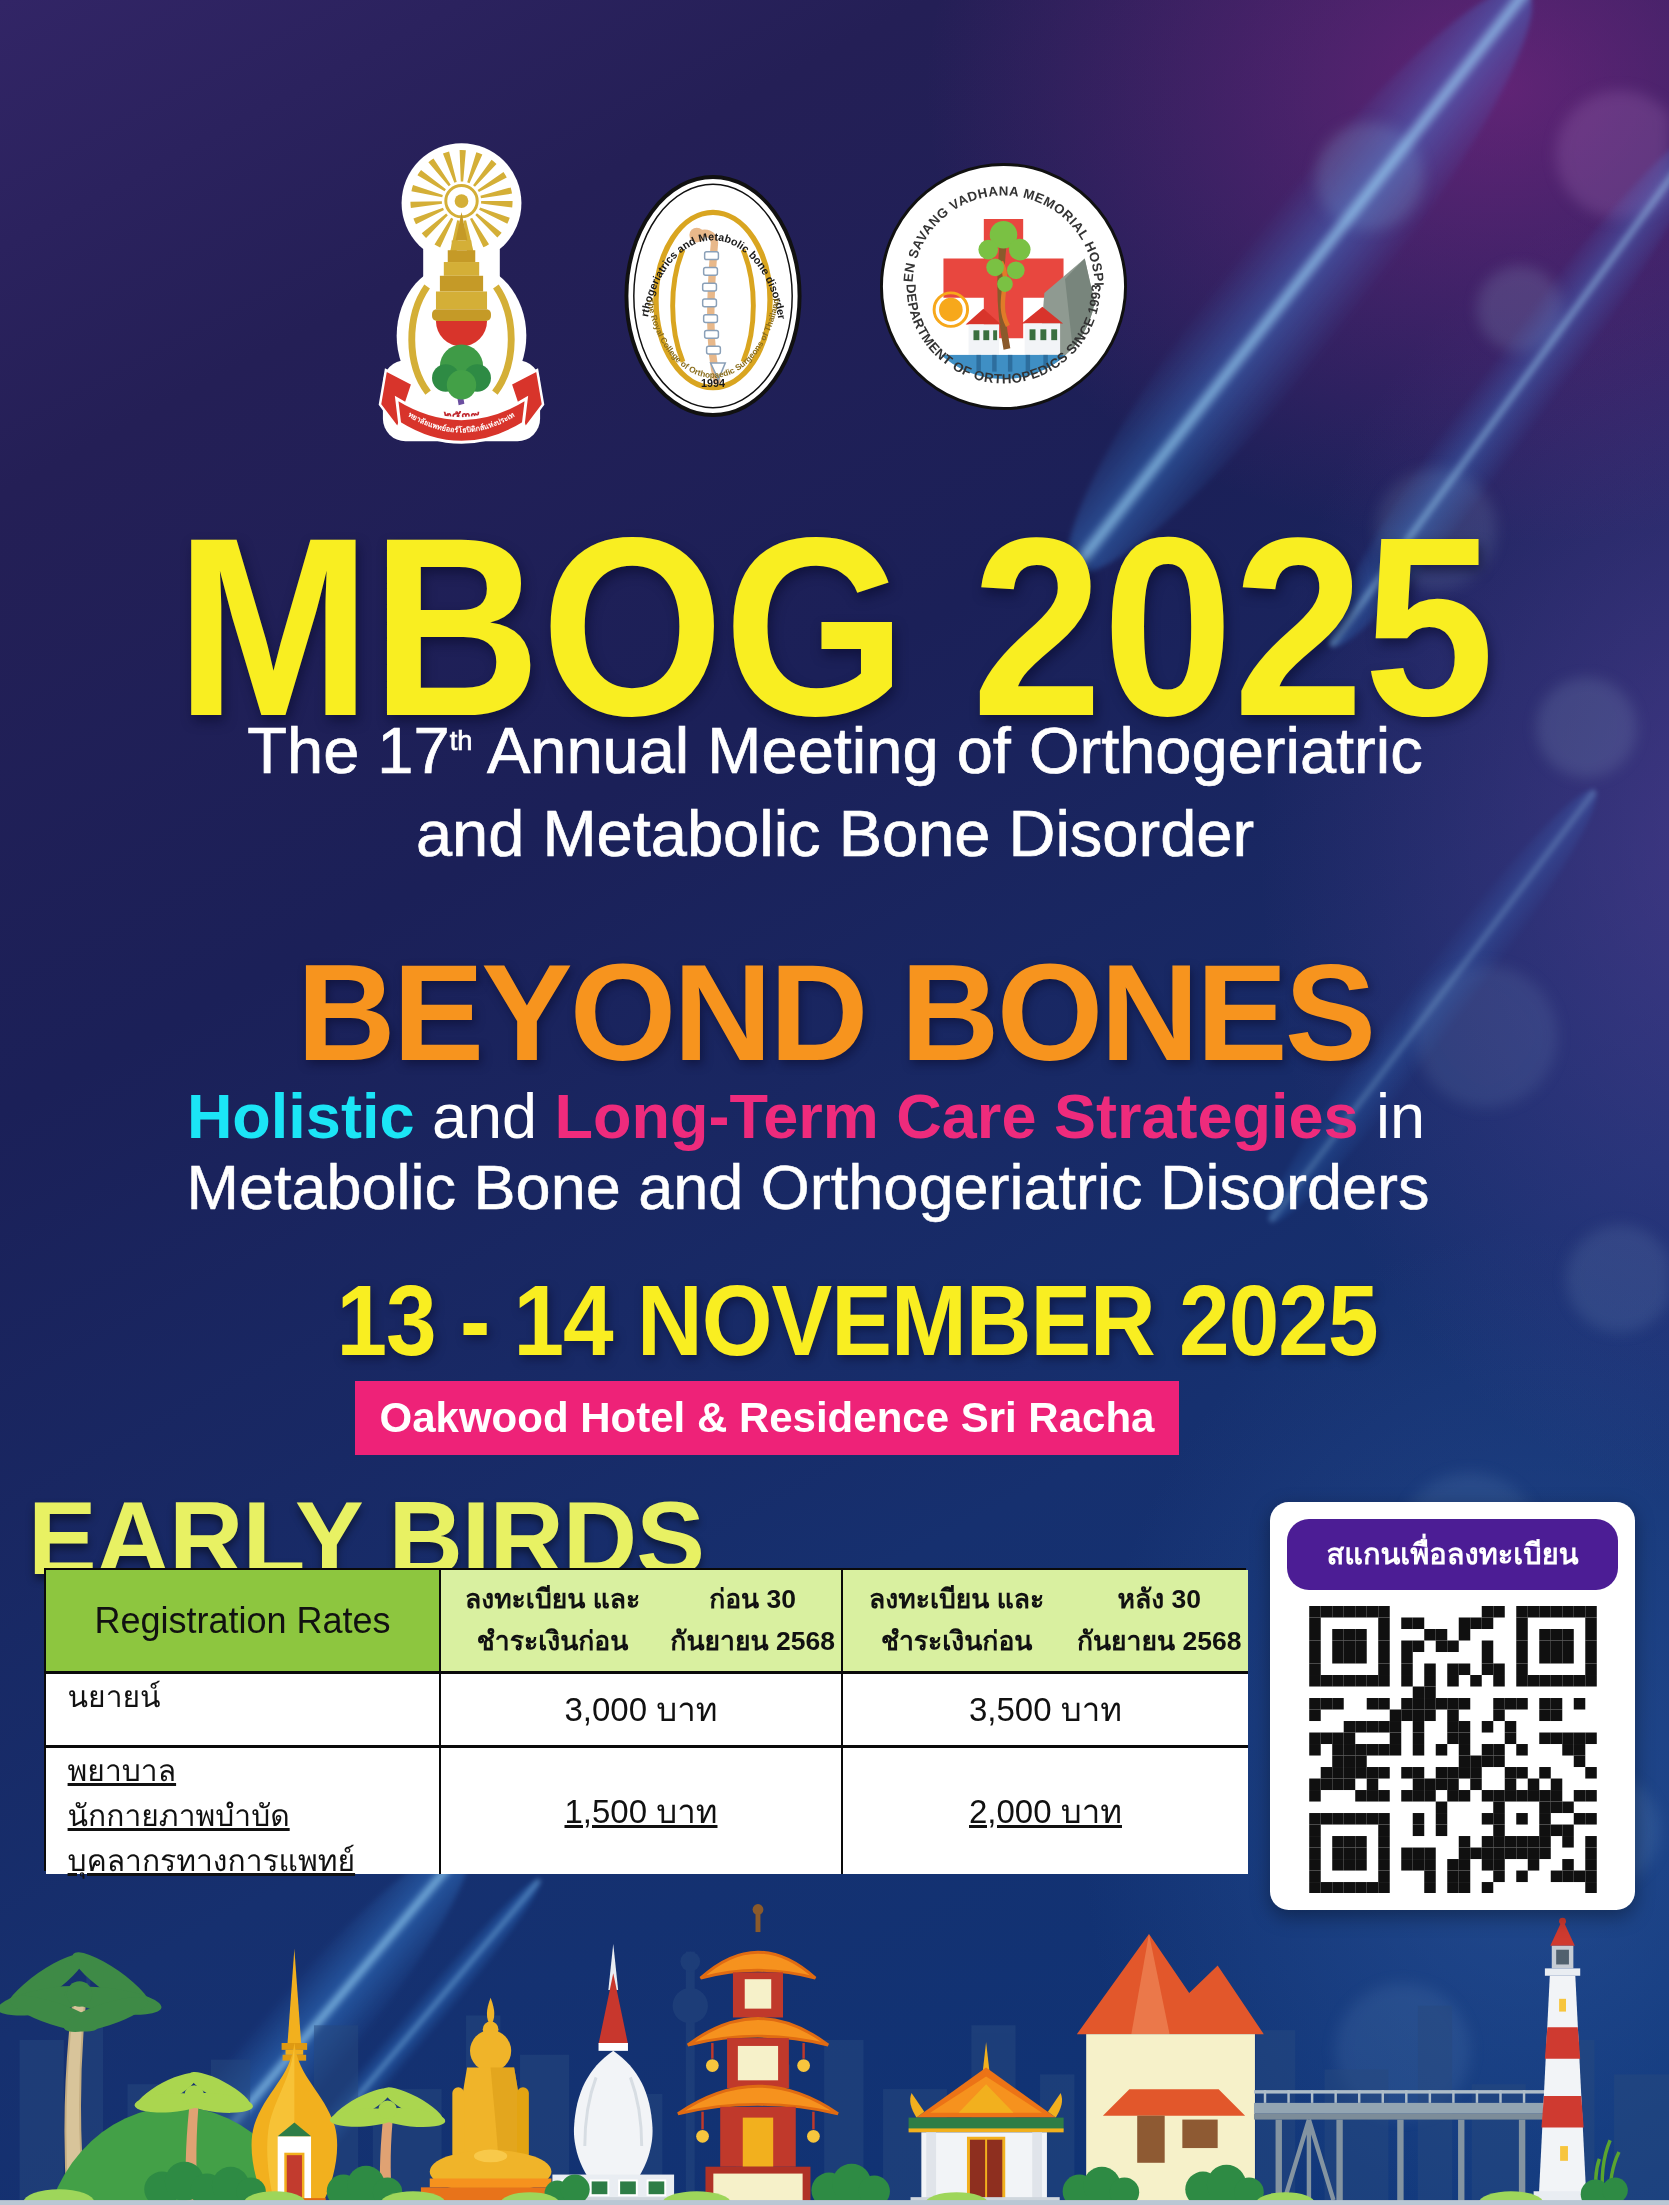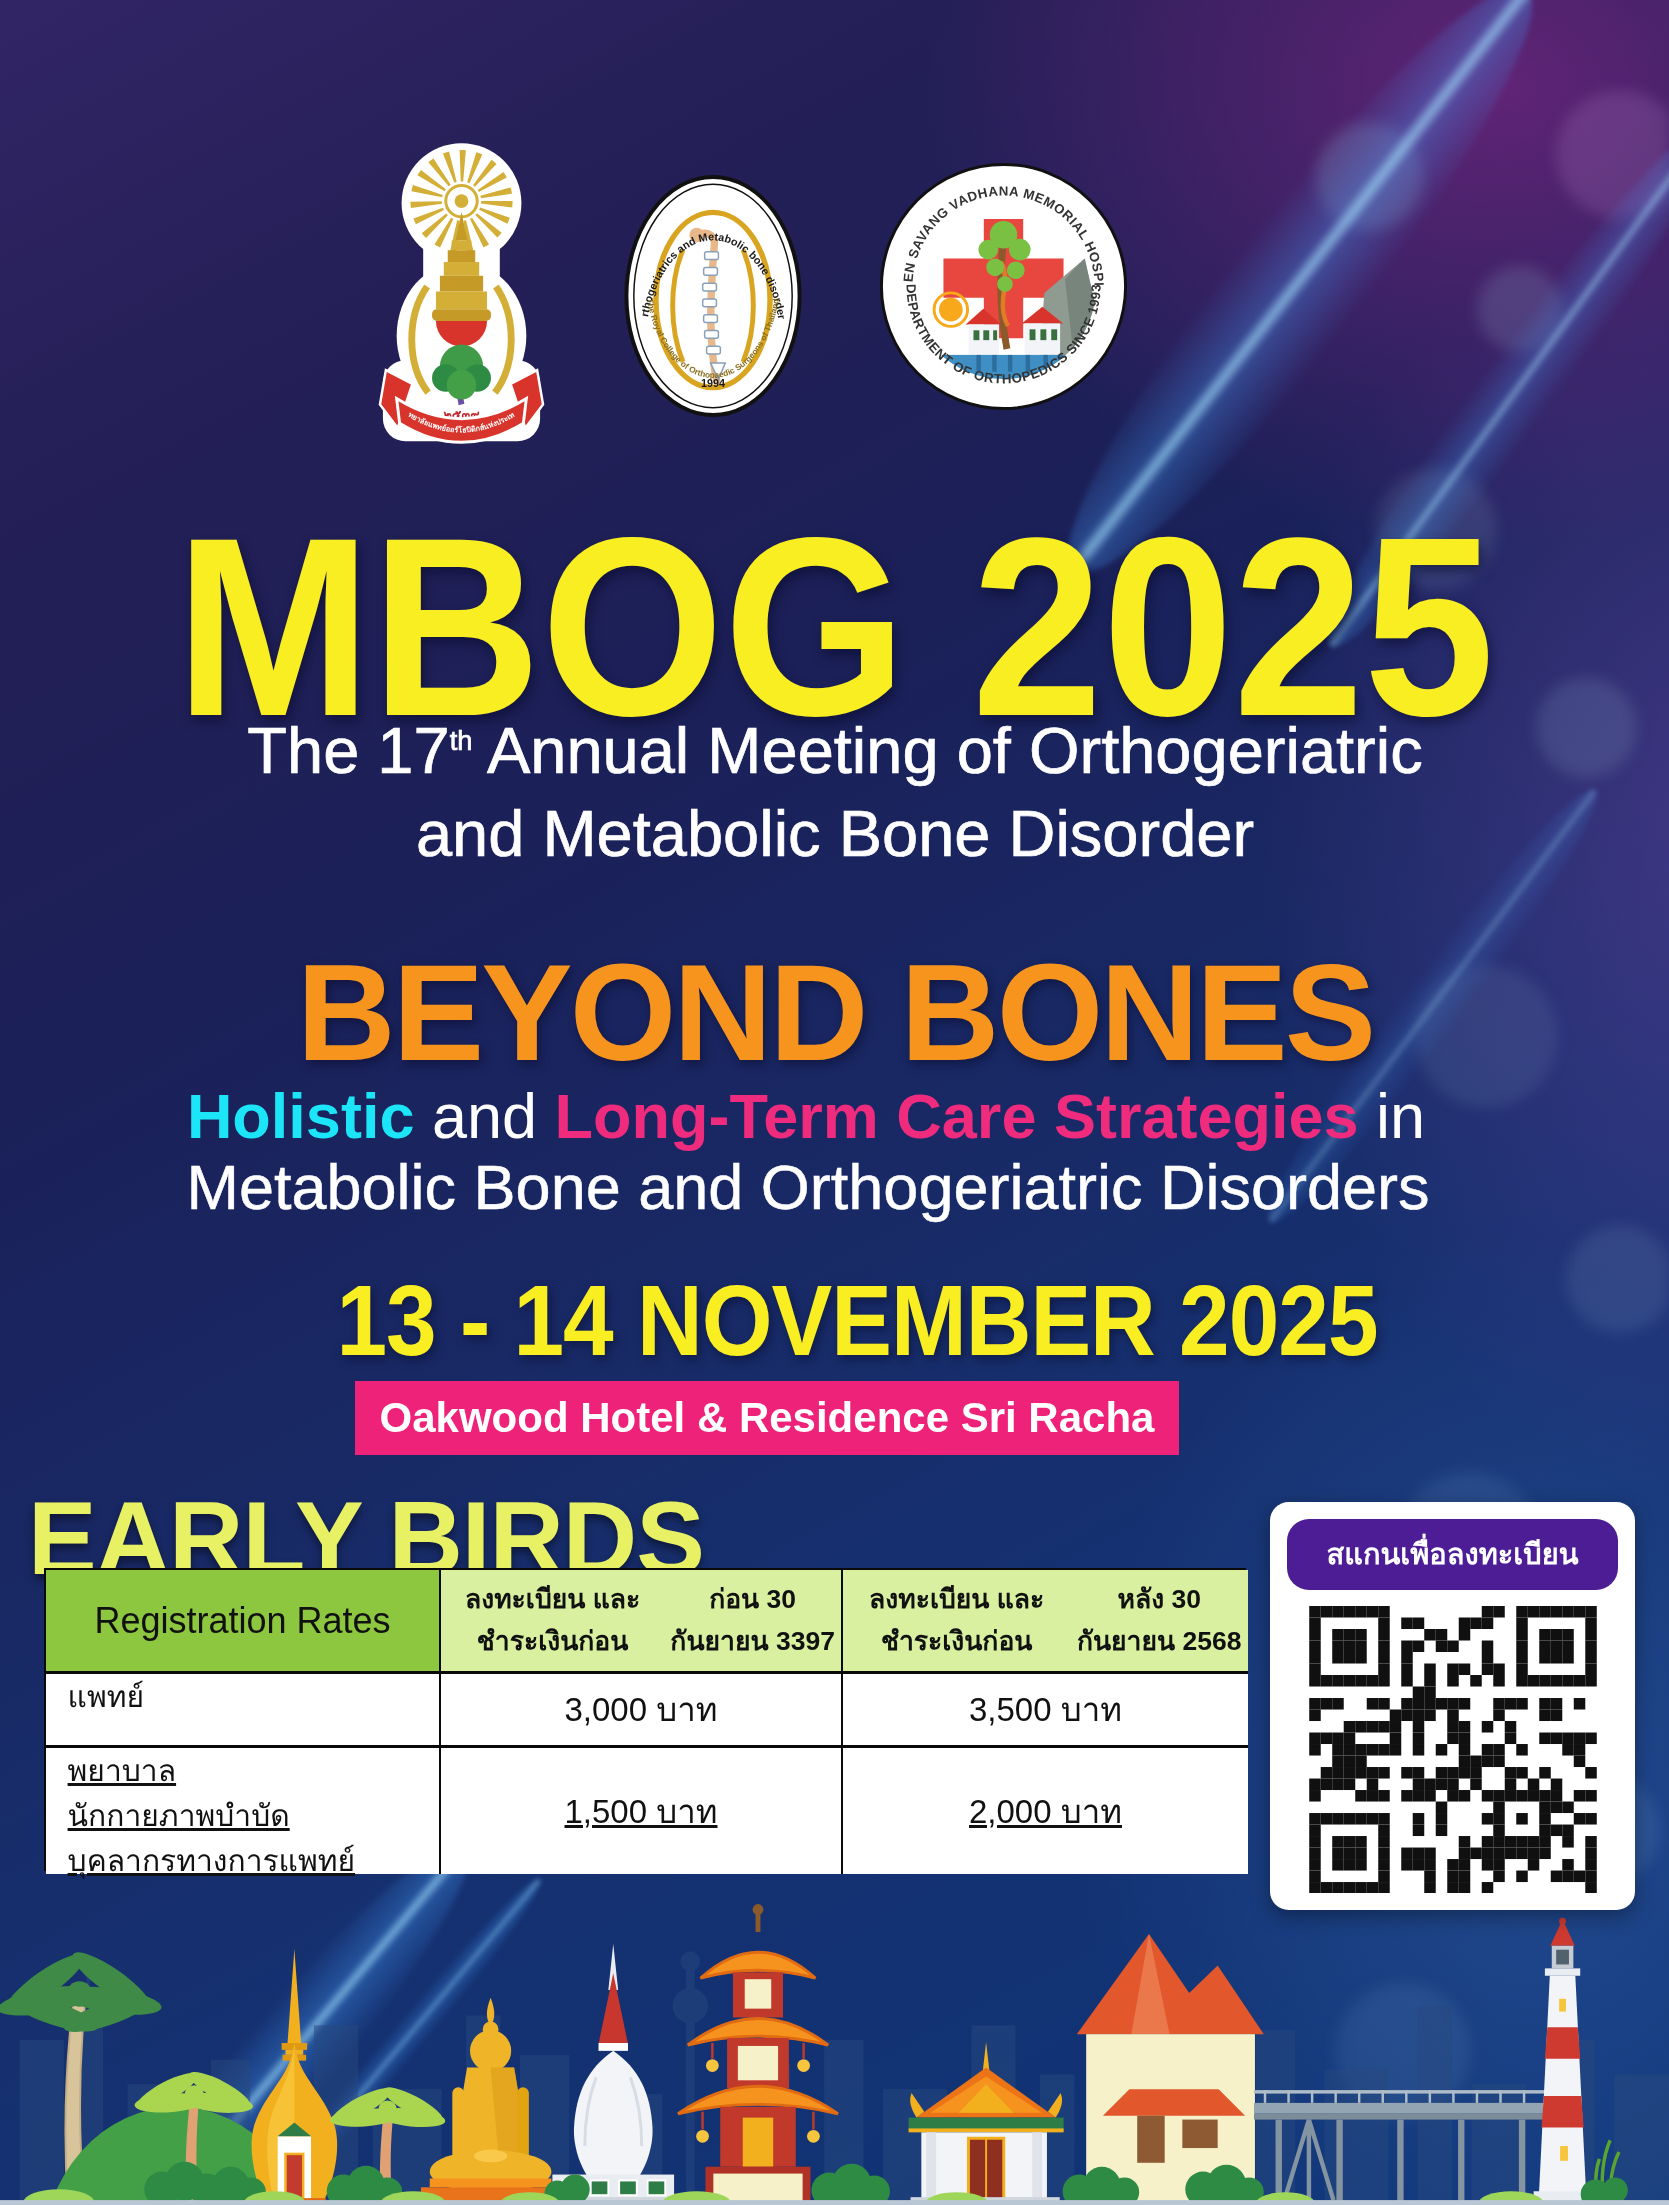--- a/index.html
+++ b/index.html
@@ -267,29 +267,29 @@
   <div class="venue">
       <span>Oakwood Hotel &amp; Residence Sri Racha</span>
     </div>
 
   <div class="early">EARLY BIRDS</div>
 
   <div class="rates">
     <div class="cell th1 hdiv">Registration Rates</div>
     <div class="cell thg hdiv">
       <span>ลงทะเบียน และชำระเงินก่อน</span>
-      <span>ก่อน 30 กันยายน 3397</span>
+      <span>ก่อน 30 กันยายน 2568</span>
     </div>
     <div class="cell thg hdiv last">
       <span>ลงทะเบียน และชำระเงินก่อน</span>
       <span>หลัง 30 กันยายน 2568</span>
     </div>
 
     <div class="cell cat hdiv">
-      <span>แพทย์</span>
+      <span>นยายน์</span>
     </div>
     <div class="cell num hdiv">3,000 บาท</div>
     <div class="cell num hdiv last">3,500 บาท</div>
 
     <div class="cell cat bot">
       <span>พยาบาล</span>
       <span>นักกายภาพบำบัด</span>
       <span>บุคลากรทางการแพทย์</span>
     </div>
     <div class="cell num bot">1,500 บาท</div>

